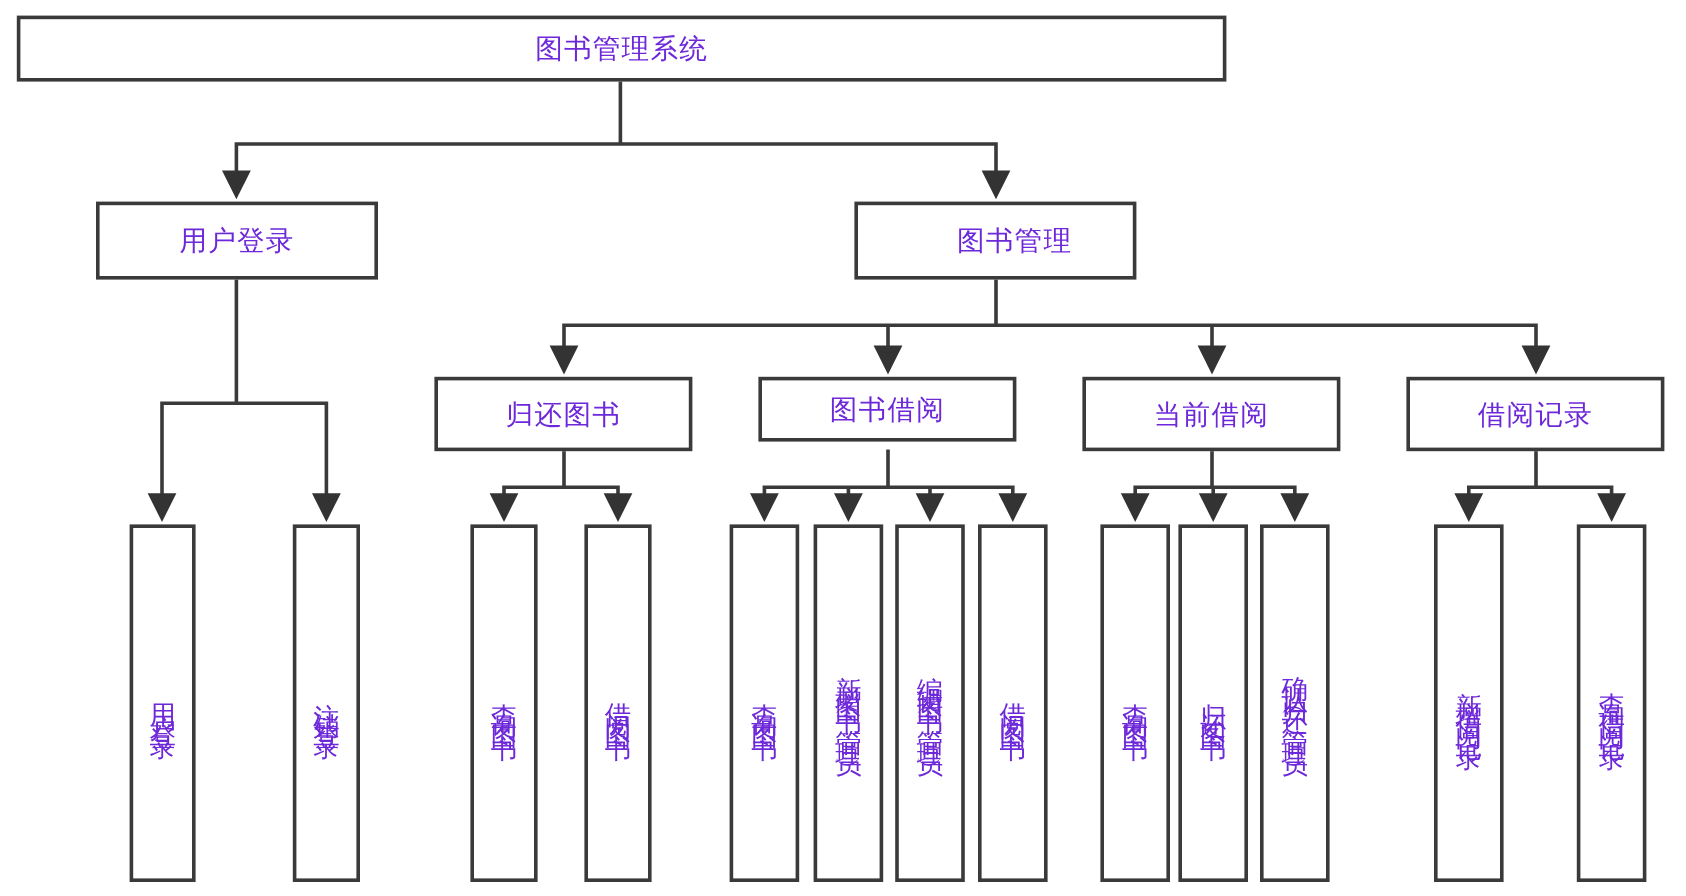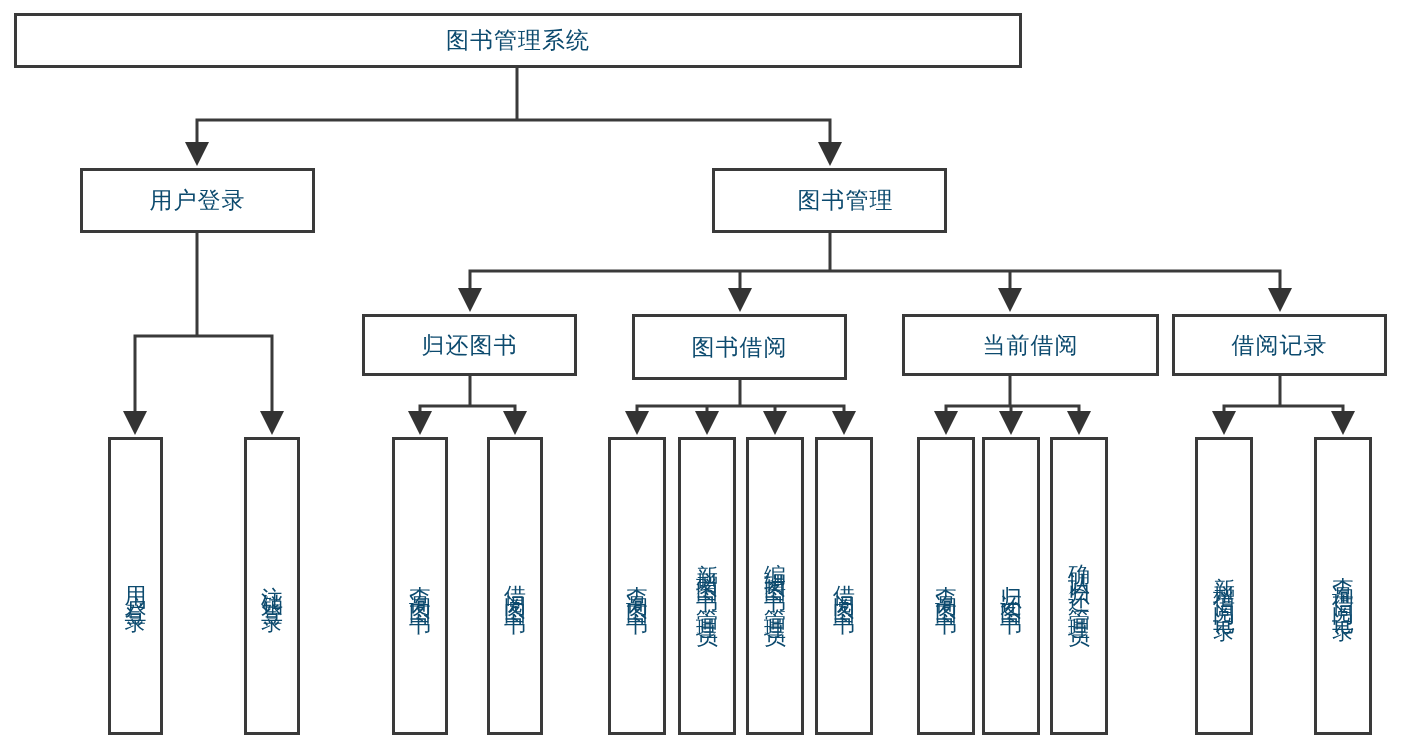--- a/index.html
+++ b/index.html
@@ -23,21 +23,21 @@
   }
   .box {
     position: absolute;
     box-sizing: border-box;
     background: #ffffff;
     border: 3px solid #3a3a3a;
     display: flex;
     align-items: center;
     justify-content: center;
     z-index: 2;
-    color: #0c4a6e;
+    color: #6d28d9;
   }
   .box.h span {
     font-size: 23px;
     letter-spacing: 1px;
     white-space: nowrap;
   }
   .box.v span {
     writing-mode: vertical-lr;
     text-orientation: mixed;
     font-size: 22px;
@@ -104,24 +104,24 @@
   <div class="box h" style="left:80px; top:168px; width:235px; height:65px;">
     <span>用户登录</span>
   </div>
   <div class="box h" style="left:712px; top:168px; width:235px; height:65px;padding-left:32px;">
     <span>图书管理</span>
   </div>
 
   <div class="box h" style="left:362px; top:314px; width:215px; height:62px;">
     <span>归还图书</span>
   </div>
-  <div class="box h" style="left:632px; top:314px; width:215px; height:66px;">
+  <div class="box h" style="left:632px; top:314px; width:215px; height:54px;">
     <span>图书借阅</span>
   </div>
-  <div class="box h" style="left:902px; top:314px; width:257px; height:62px;">
+  <div class="box h" style="left:902px; top:314px; width:215px; height:62px;">
     <span>当前借阅</span>
   </div>
   <div class="box h" style="left:1172px; top:314px; width:215px; height:62px;">
     <span>借阅记录</span>
   </div>
 
   <div class="box v" style="left:108px; top:437px; width:55px; height:298px;">
     <span>用户登录</span>
   </div>
   <div class="box v" style="left:244px; top:437px; width:56px; height:298px;">

